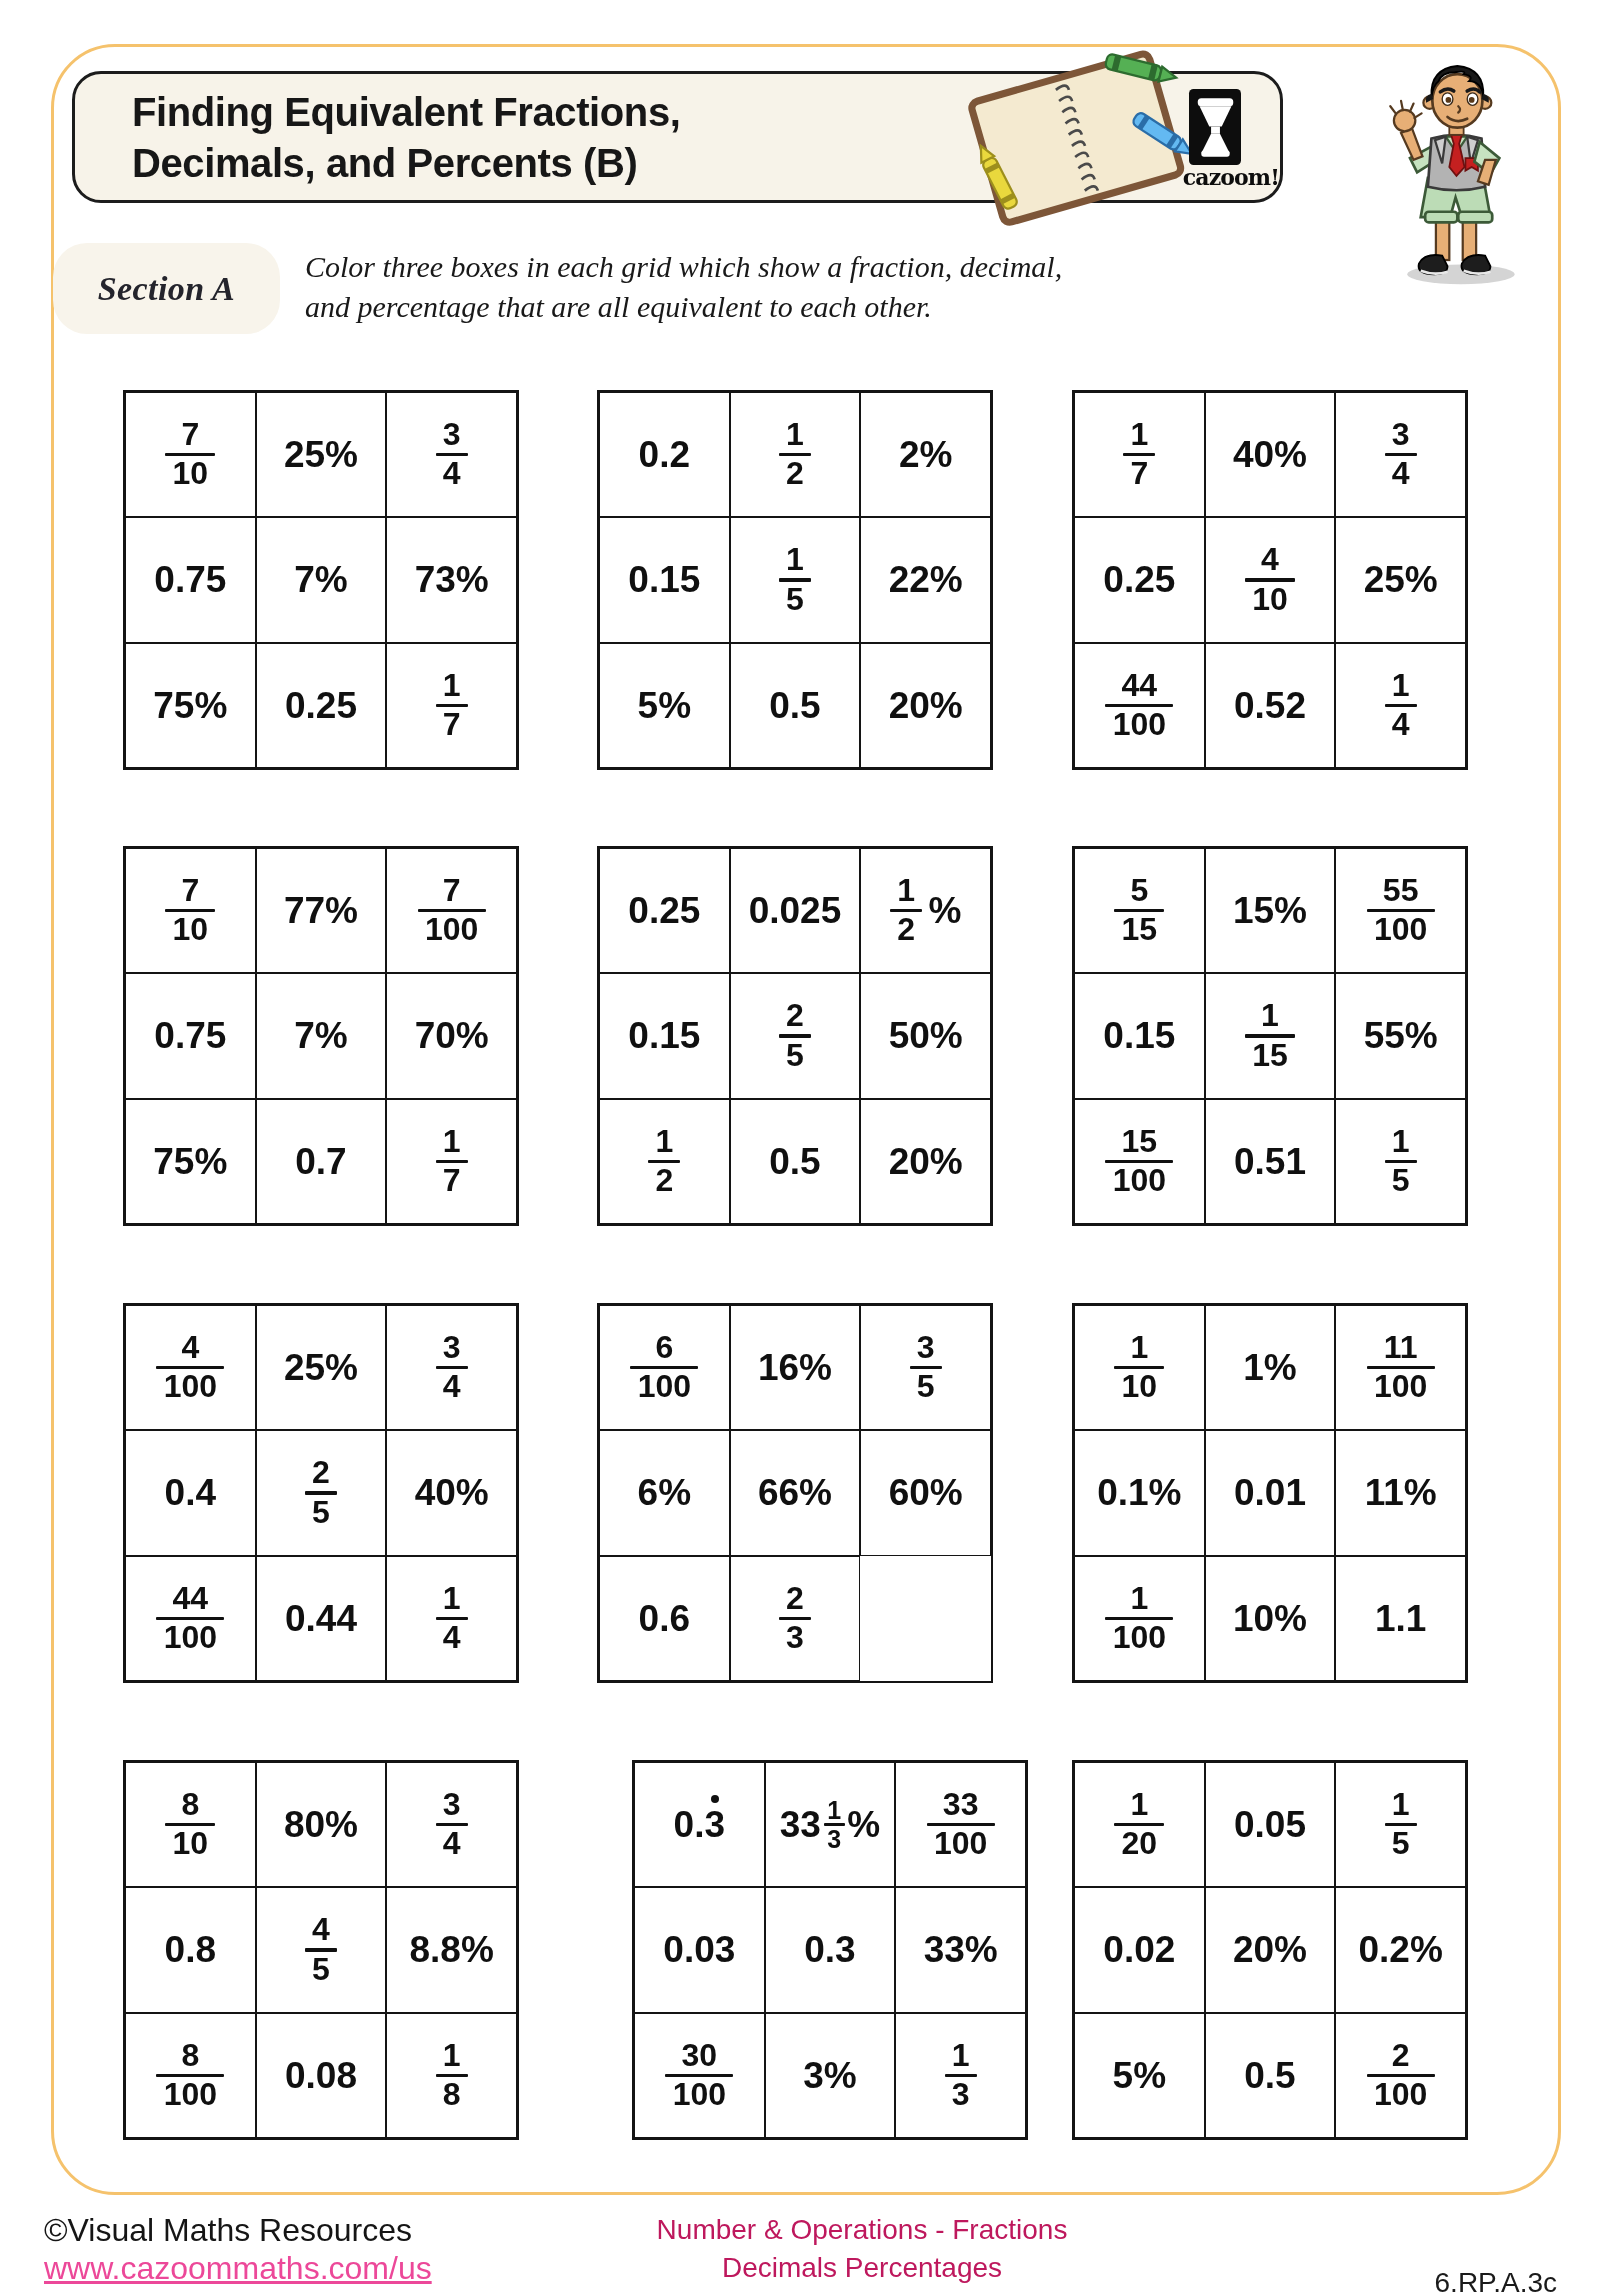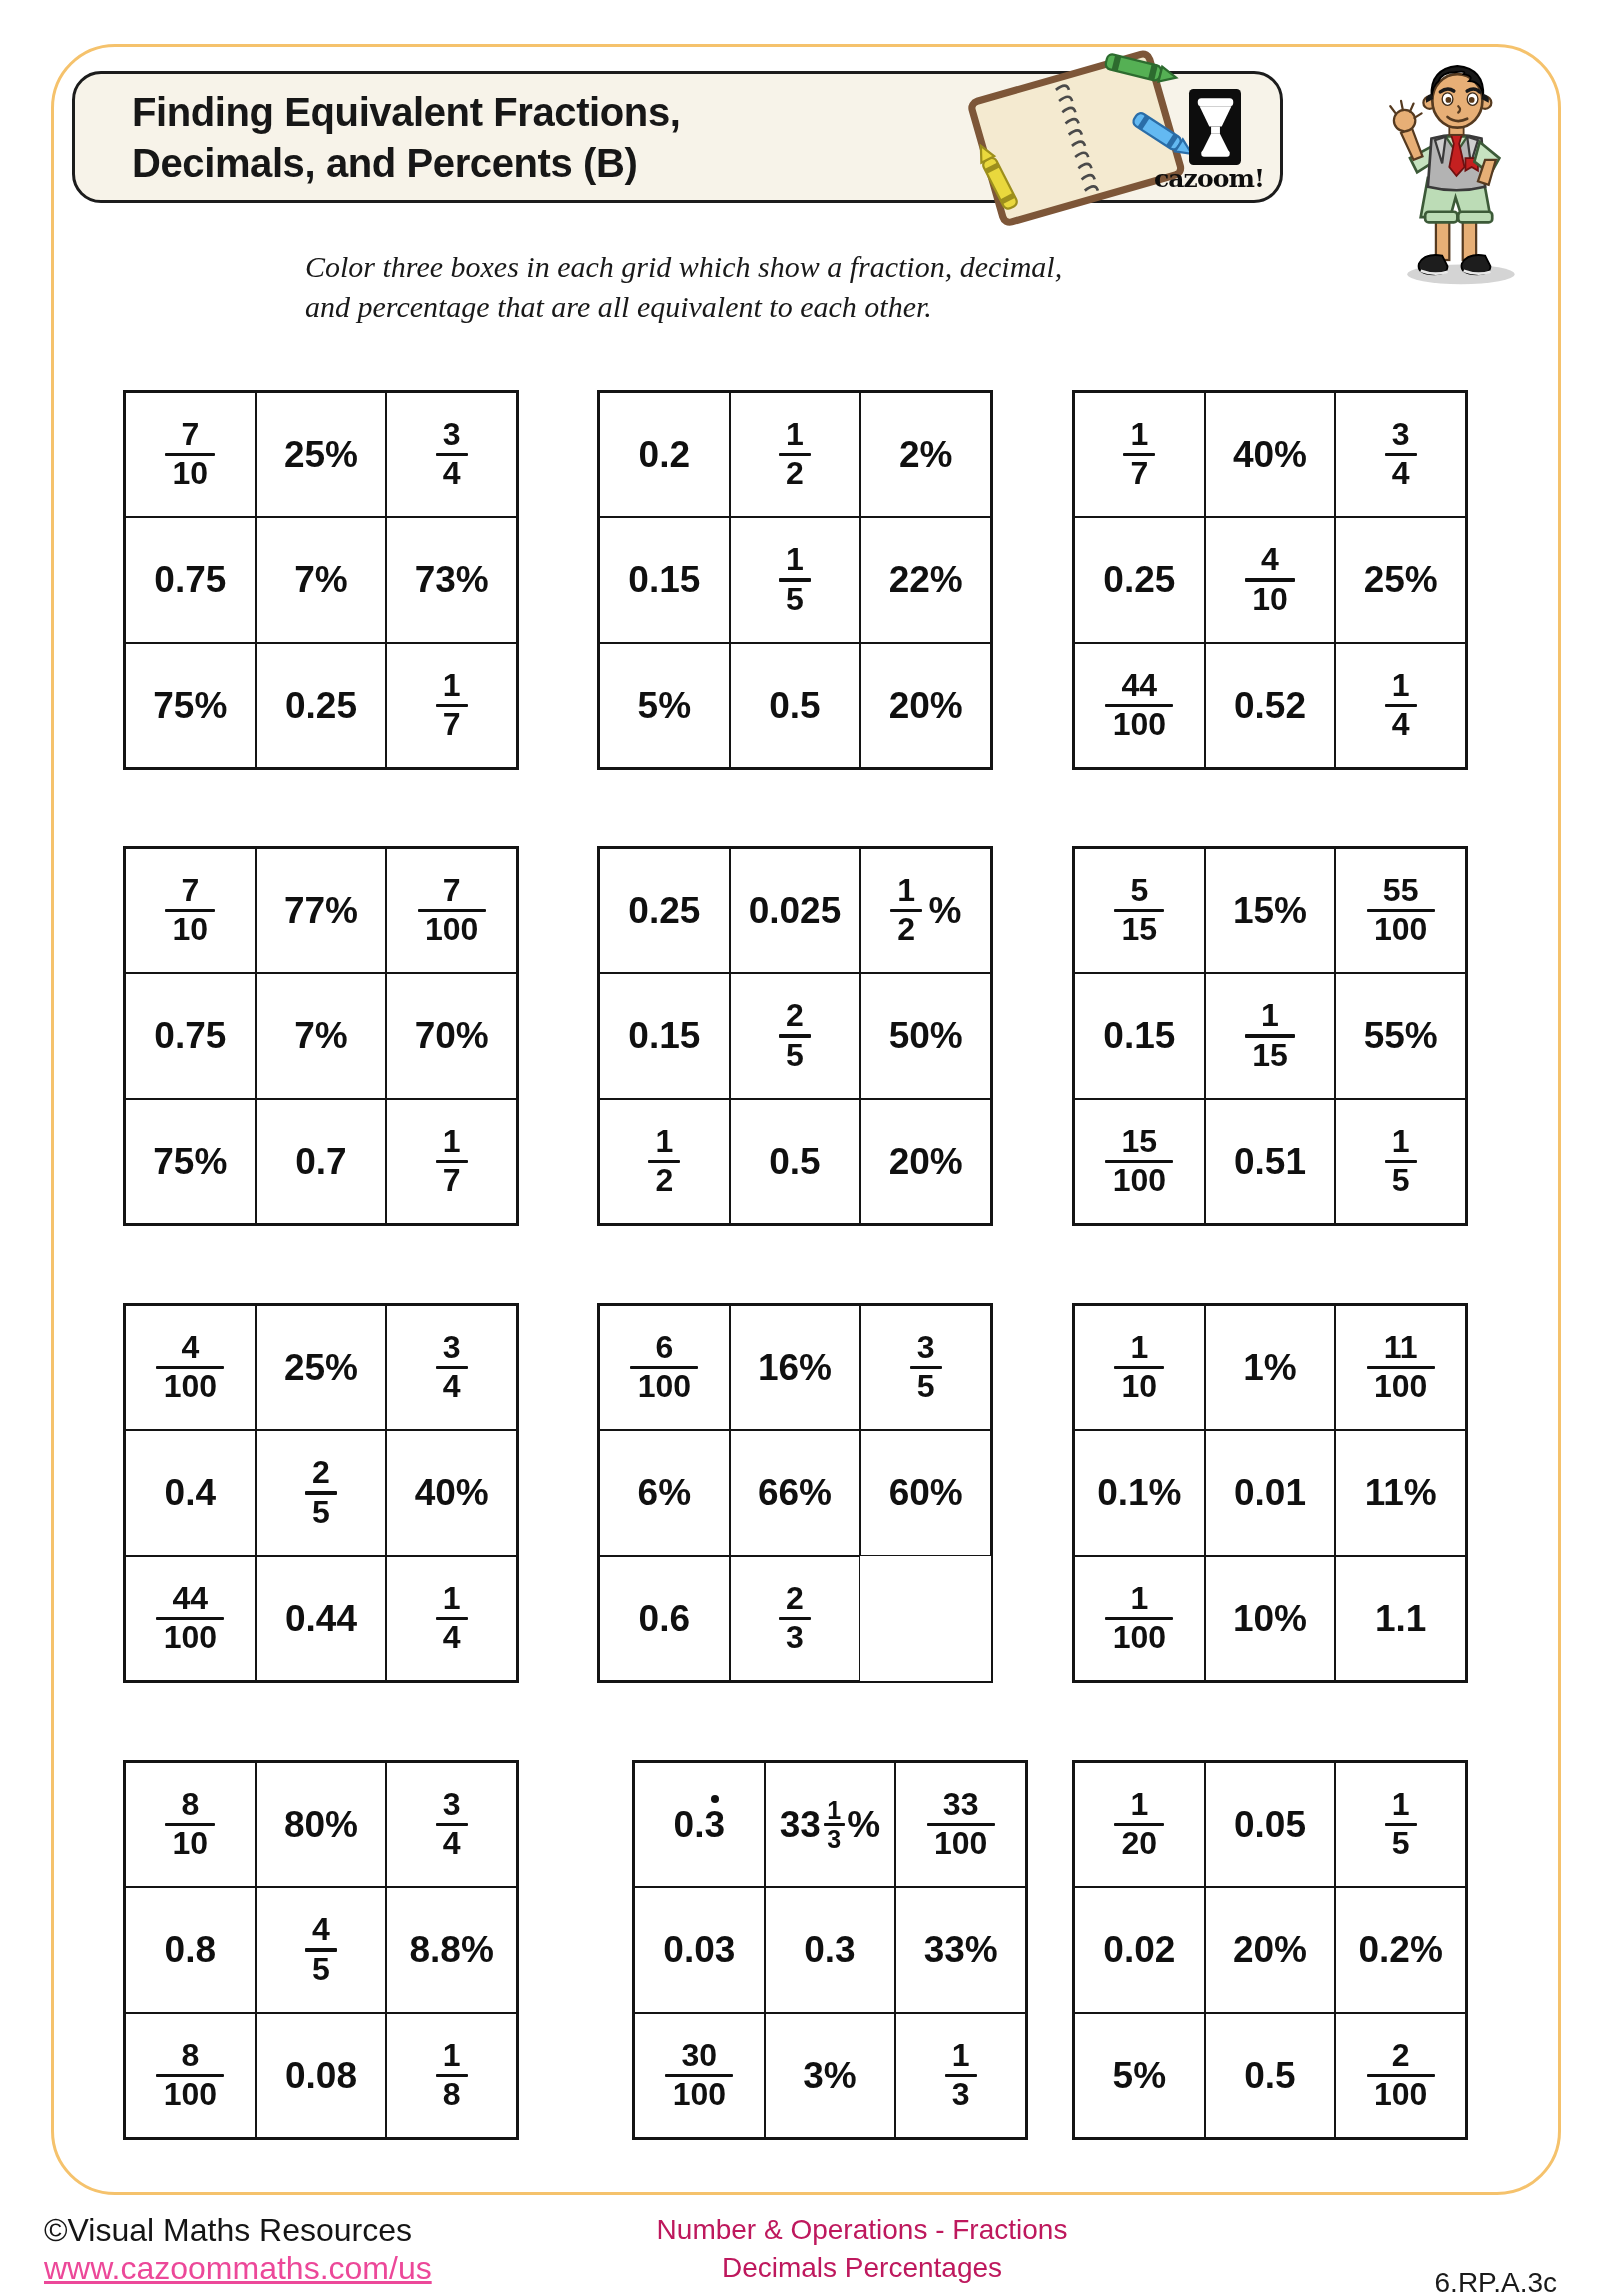--- a/index.html
+++ b/index.html
@@ -20,22 +20,22 @@
   .title-text {
     position:absolute; left:57px; top:12.5px; font-size:40px; font-weight:bold;
     line-height:51px; color:#171717; letter-spacing:-0.4px;
   }
   .notebook-wrap { position:absolute; left:955px; top:43px; width:242px; height:184px; z-index:3; }
   .logo-box {
     position:absolute; left:1189px; top:89px; width:52px; height:76px;
     background:#0d0d0d; border-radius:4.5px; z-index:4; display:flex; align-items:center; justify-content:center;
   }
   .logo-text {
-    position:absolute; left:1154px; top:164px; width:125px; text-align:left; z-index:4;
-    font-family:"DejaVu Serif", serif; font-weight:bold; font-size:25px; color:#0d0d0d; letter-spacing:-0.9px;
+    position:absolute; left:1154px; top:164px; width:125px; text-align:right; z-index:4;
+    font-family:"DejaVu Serif", serif; font-weight:bold; font-size:22px; color:#0d0d0d; letter-spacing:-0.9px;
   }
   .boy-wrap { position:absolute; left:1376px; top:54px; width:152px; height:235px; z-index:2; }
 
   
   .section-label {
     position:absolute; left:53px; top:243px; width:227px; height:91px;
     background:#f8f4eb; border-radius:34px; display:flex; align-items:center; justify-content:center;
     font-family:"Liberation Serif", serif; font-style:italic; font-weight:bold;
     font-size:34px; color:#24242c; letter-spacing:0.4px;
   }
@@ -186,20 +186,21 @@
       <path d="M72 42 q8 -6 15 -1 M102 41 q8 -5 14 1" stroke="#1a1a1a" stroke-width="4" fill="none" stroke-linecap="round"></path>
       <ellipse cx="80" cy="50" rx="6" ry="7" fill="#ffffff" stroke="#3a2a1a" stroke-width="1.5"></ellipse>
       <ellipse cx="108" cy="50" rx="6" ry="7" fill="#ffffff" stroke="#3a2a1a" stroke-width="1.5"></ellipse>
       <circle cx="81" cy="51" r="3.2" fill="#5a3a1a"></circle>
       <circle cx="107" cy="51" r="3.2" fill="#5a3a1a"></circle>
       <path d="M92 58 q4 4 0 7" stroke="#553a20" stroke-width="2.5" fill="none" stroke-linecap="round"></path>
       <path d="M80 70 q10 8 22 2" stroke="#553a20" stroke-width="3" fill="none" stroke-linecap="round"></path>
     </svg>
   </div>
 
+  <div class="section-label">Section A</div>
   <div class="instructions">
     <span style="display:block">Color three boxes in each grid which show a fraction, decimal,</span>
     <span style="display:block">and percentage that are all equivalent to each other.</span>
   </div>
 
   <div id="grids-container">
       <div class="grid" style="left: 123px; top: 390px;">
         <div class="cell">
           <span class="frac">
             <span class="fnum">7</span>

